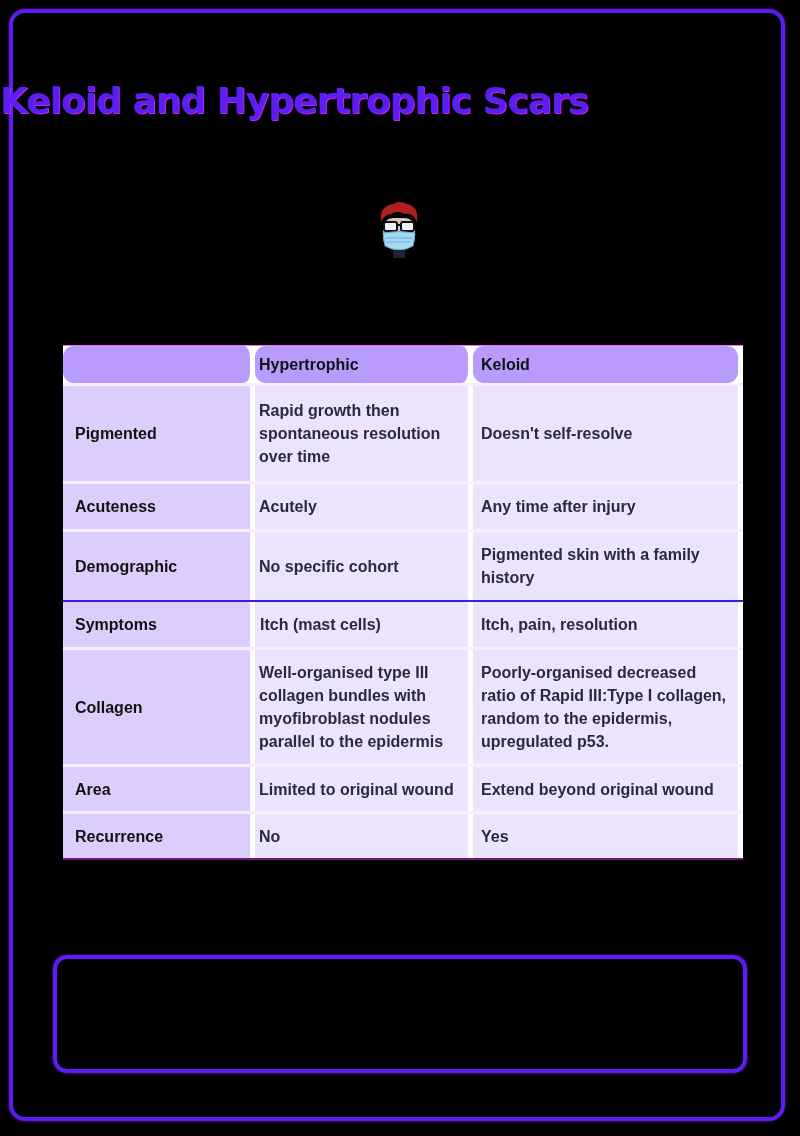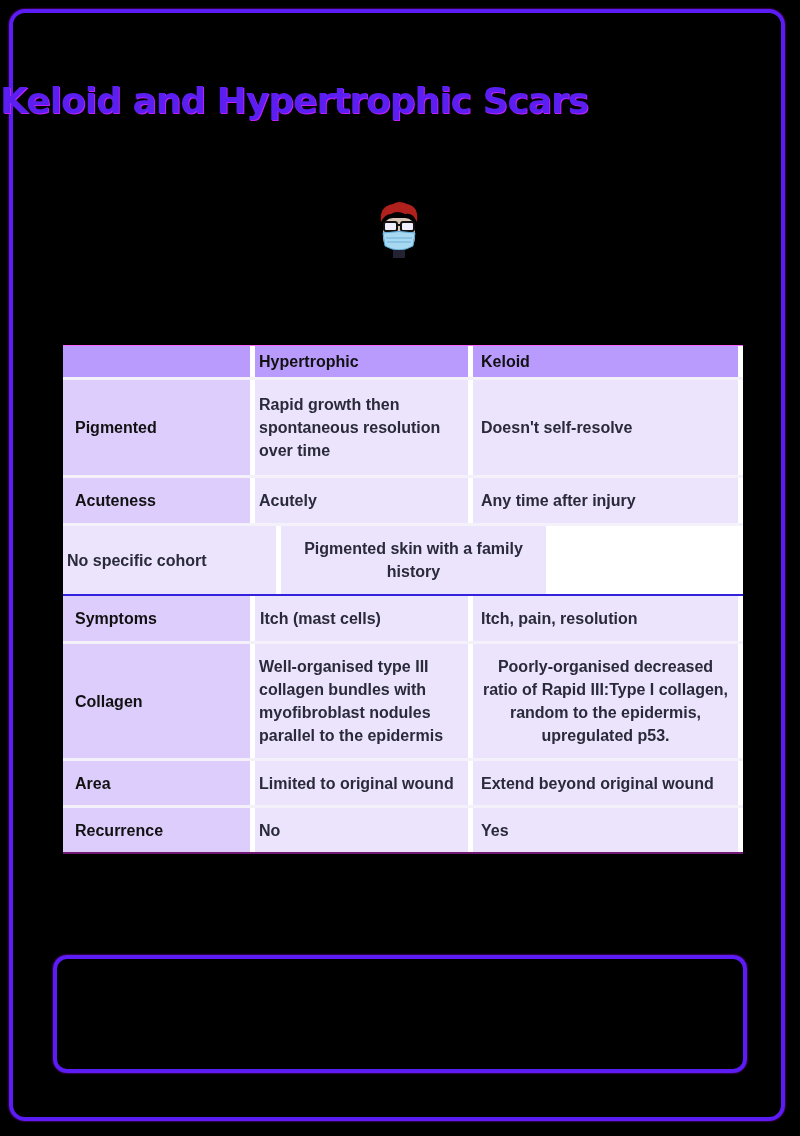--- a/index.html
+++ b/index.html
@@ -12,22 +12,22 @@
     font-family:"DejaVu Sans", sans-serif; font-weight:bold; font-size:36px; letter-spacing:-1px;
     color:#5a1ef0; text-shadow: 1px 1px 0 #c020ff; }
   .avatar { position:absolute; left:377px; top:200px; width:44px; height:60px; }
   .table { position:absolute; left:63px; top:345px; width:680px;
     background:#fff; border-collapse:separate; border-spacing:0 ; }
   .row { display:flex; border-bottom:3px solid #f4f1fb; }
   .cell { box-sizing:border-box; padding:0 8px 0 12px; display:flex; align-items:center;
     font-size:16px; color:#2a2a3a; line-height:23px;font-weight:bold; }
   .c1 { width:192px; background:#dccdfc; font-weight:bold; color:#111; border-right:5px solid #fff; }
   .c2 { width:218px; background:#ebe4fc; border-right:5px solid #fff; padding-left:4px; }
-  .c3 { width:265px; background:#ebe4fc; padding-left:8px;text-align:center;}
-  .row.header .cell { background:#b89bfc; font-weight:bold; color:#111; height:31px; }
+  .c3 { width:265px; background:#ebe4fc; padding-left:8px;}
+  .row.header .cell { background:#b89bfc; font-weight:bold; color:#111; height:37px;border-radius:11px; }
   .row.header { border-top:1px solid #ff66ff; }
   .row.blue-sep { border-bottom:2px solid #3322dd; }
   .bottom-box { position:absolute; left:53px; top:955px; width:694px; height:118px;
     border:4px solid #5b1cf5; border-radius:14px; box-sizing:border-box;
     box-shadow: 0 0 2px #b000ff; }
 </style>
 </head>
 <body>
 
 <div class="outer-frame"></div>
@@ -61,20 +61,21 @@
     <div class="cell c3">Doesn't self-resolve</div>
   </div>
 
   <div class="row" style="height:45px">
     <div class="cell c1">Acuteness</div>
     <div class="cell c2">Acutely</div>
     <div class="cell c3">Any time after injury</div>
   </div>
 
   <div class="row blue-sep" style="height:68px">
+    <div class="cell c1">Demographic</div>
     <div class="cell c2">No specific cohort</div>
     <div class="cell c3">Pigmented skin with a family history</div>
   </div>
 
   <div class="row" style="height:45px">
     <div class="cell c1">Symptoms</div>
     <div class="cell c2" style="padding-left:5px">Itch (mast cells)</div>
     <div class="cell c3">Itch, pain, resolution</div>
   </div>
 

